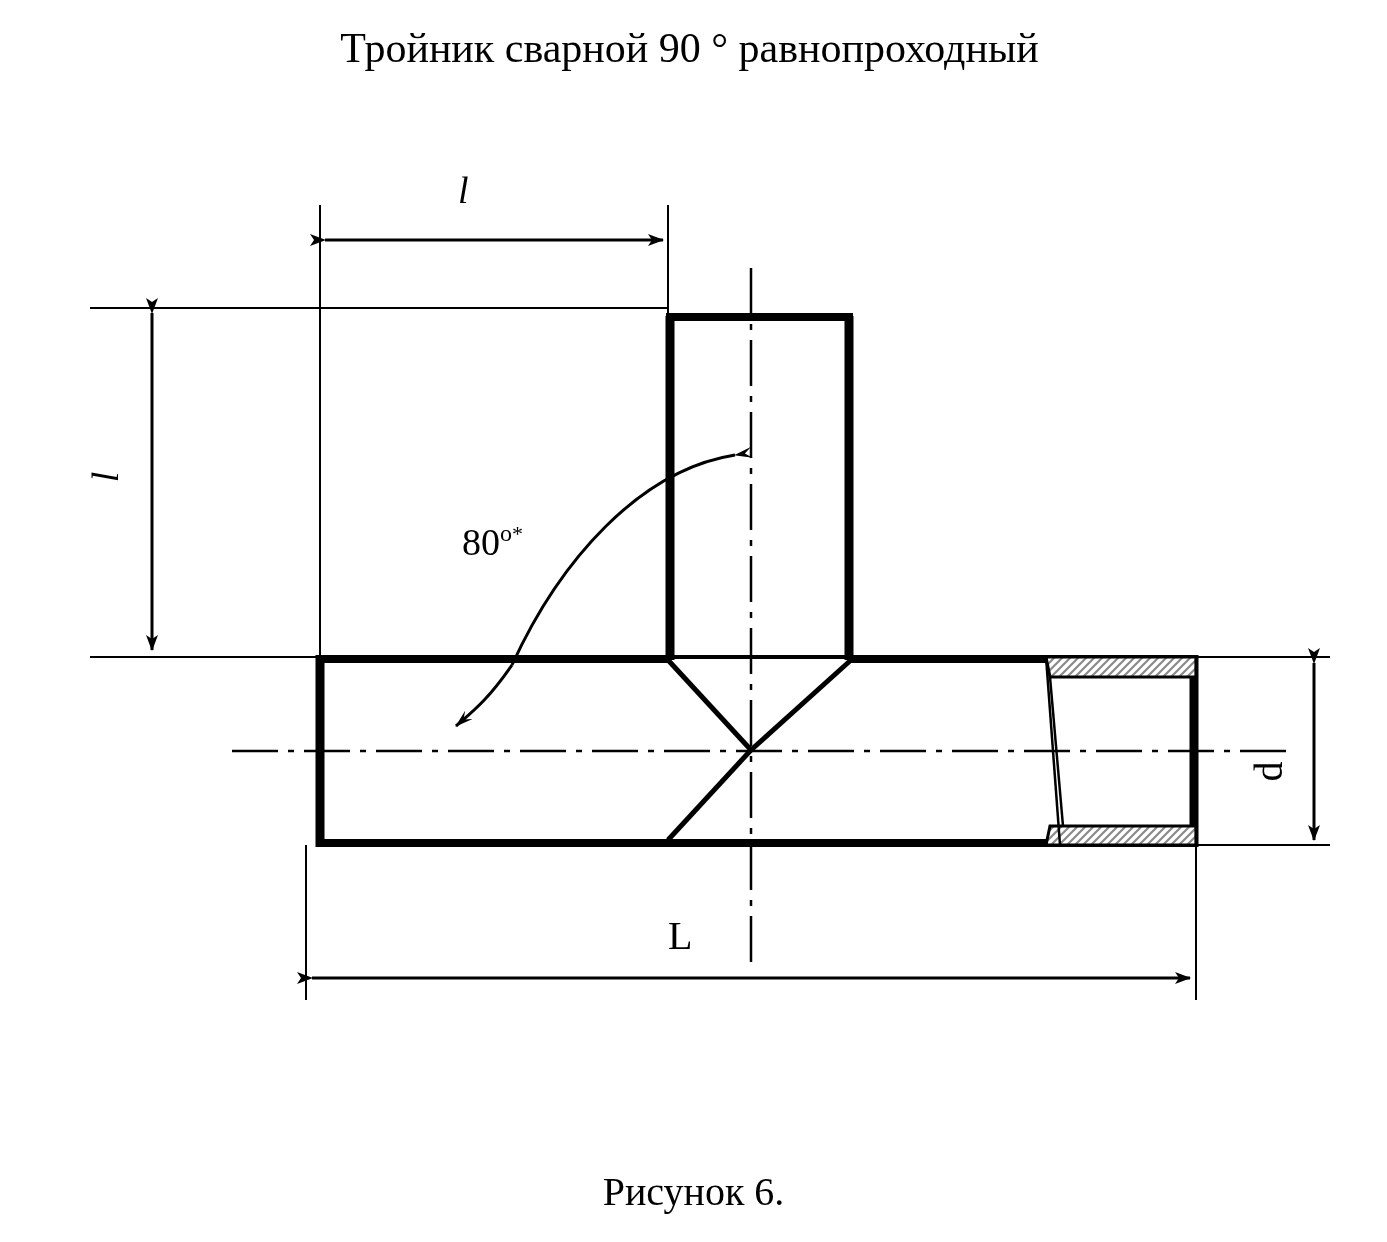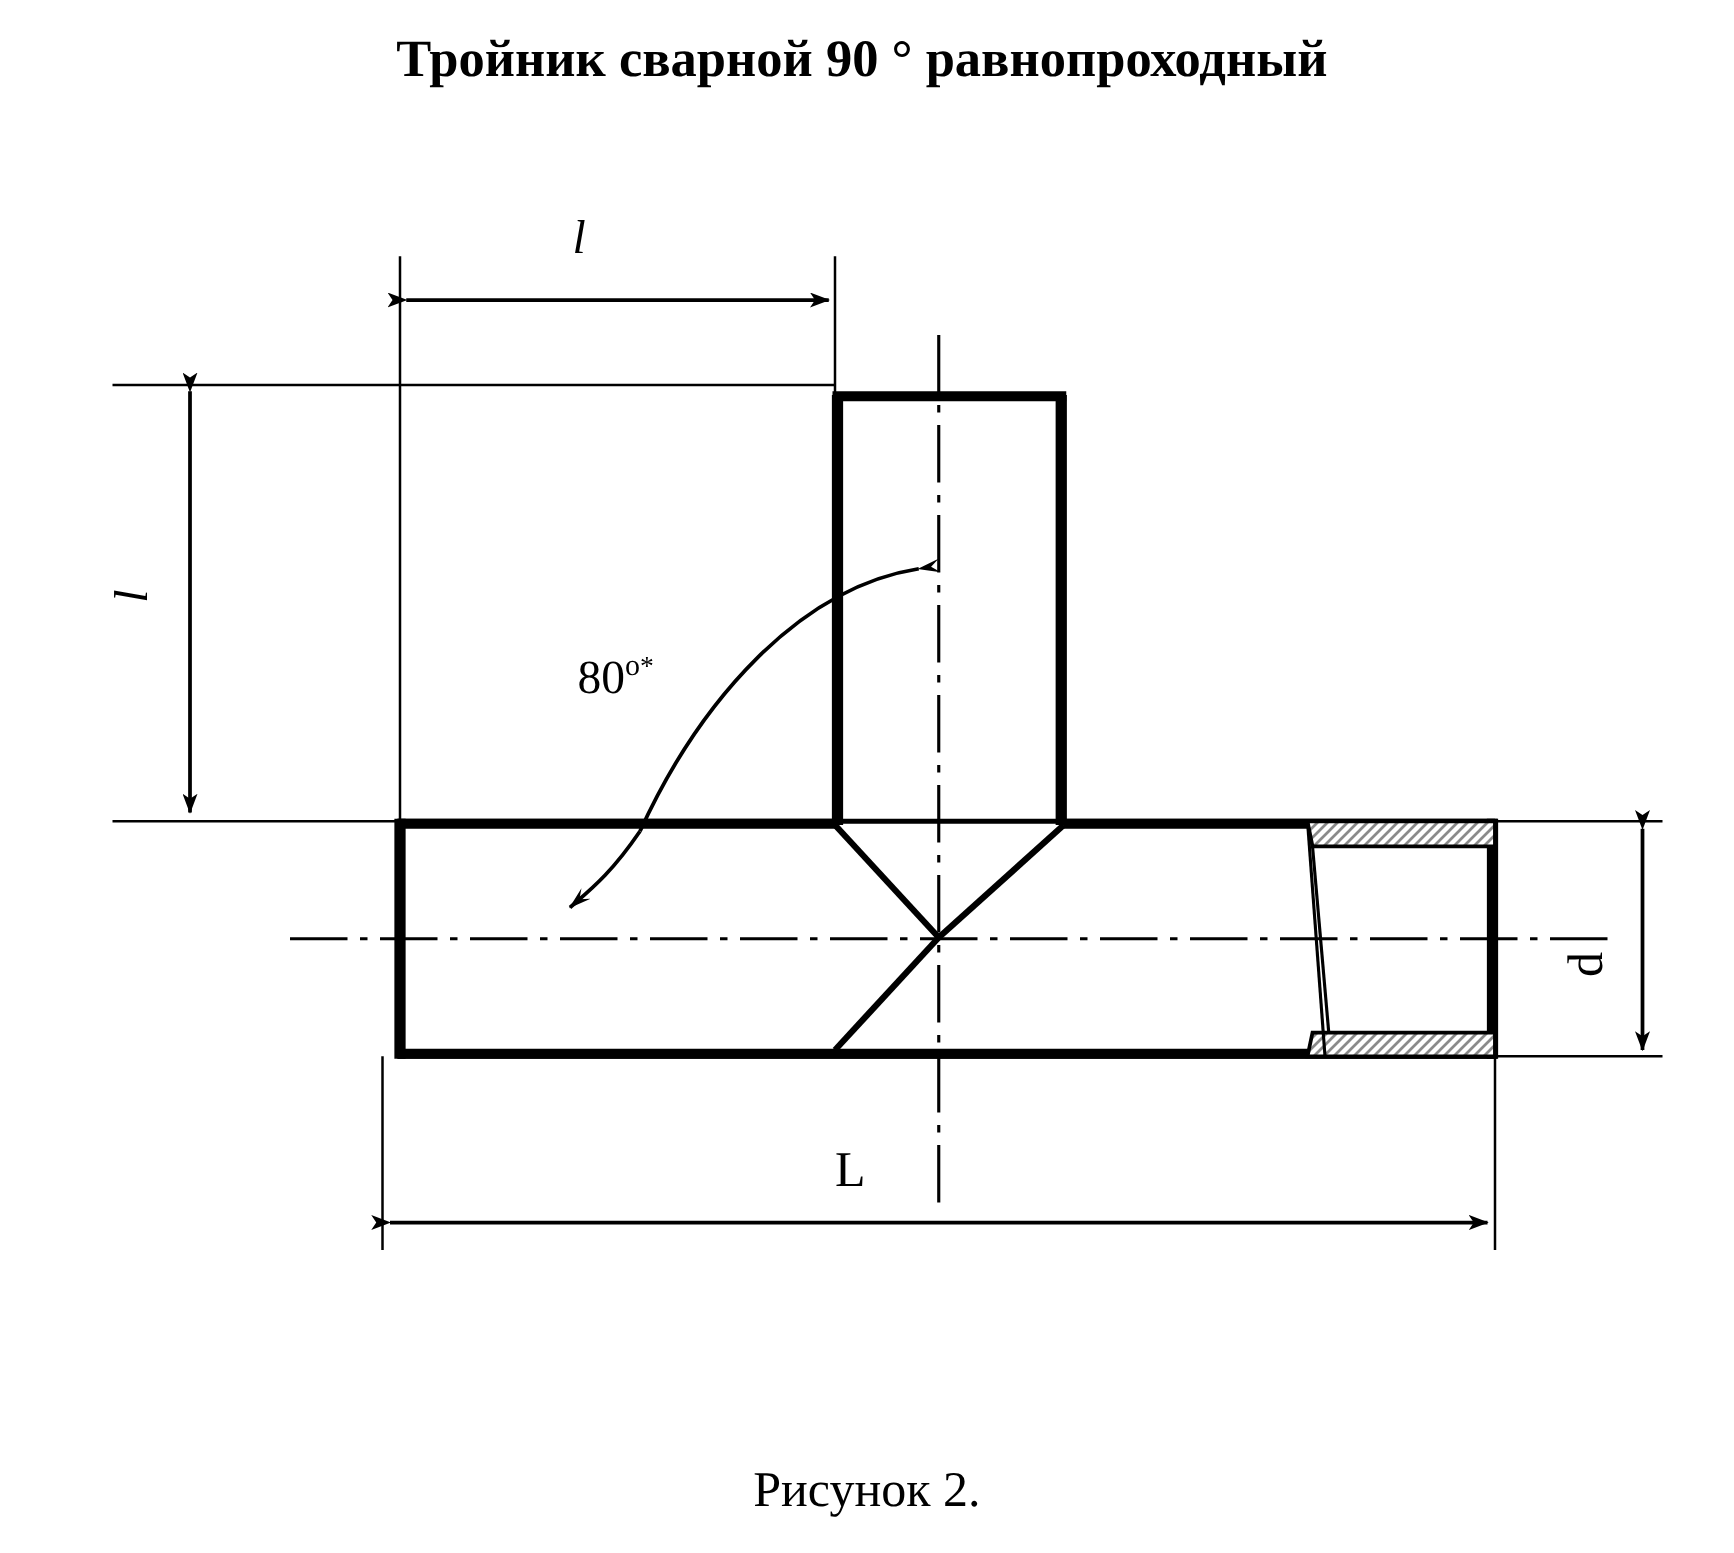--- a/index.html
+++ b/index.html
@@ -20,21 +20,21 @@
     width: 1387px;
     height: 1242px;
   }
   .title {
     position: absolute;
     top: 24px;
     left: 0;
     width: 1379px;
     text-align: center;
     font-size: 42px;
-    font-weight: bold;
+    font-weight: normal;
     font-family: "Liberation Serif", serif;
     letter-spacing: 0px;
     white-space: nowrap;
   }
   .caption {
     position: absolute;
     top: 1168px;
     left: 0;
     width: 1387px;
     text-align: center;
@@ -204,15 +204,15 @@
 
   <div class="lbl lbl-l-top">l</div>
   <div class="lbl lbl-l-left">l</div>
   <div class="lbl lbl-L">L</div>
   <div class="lbl lbl-d">d</div>
 
   <div class="lbl lbl-angle">
     <span>80</span><span class="deg">о</span><span class="star">*</span>
   </div>
 
-  <div class="caption">Рисунок 2.</div>
+  <div class="caption">Рисунок 6.</div>
 
 </div>
 
 </body></html>

